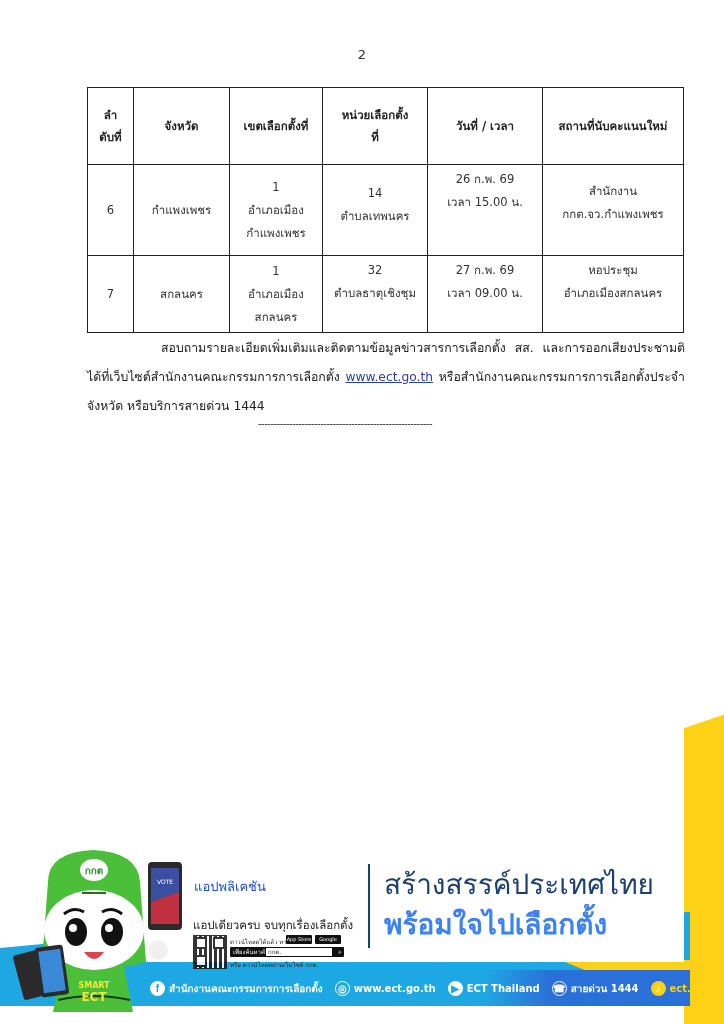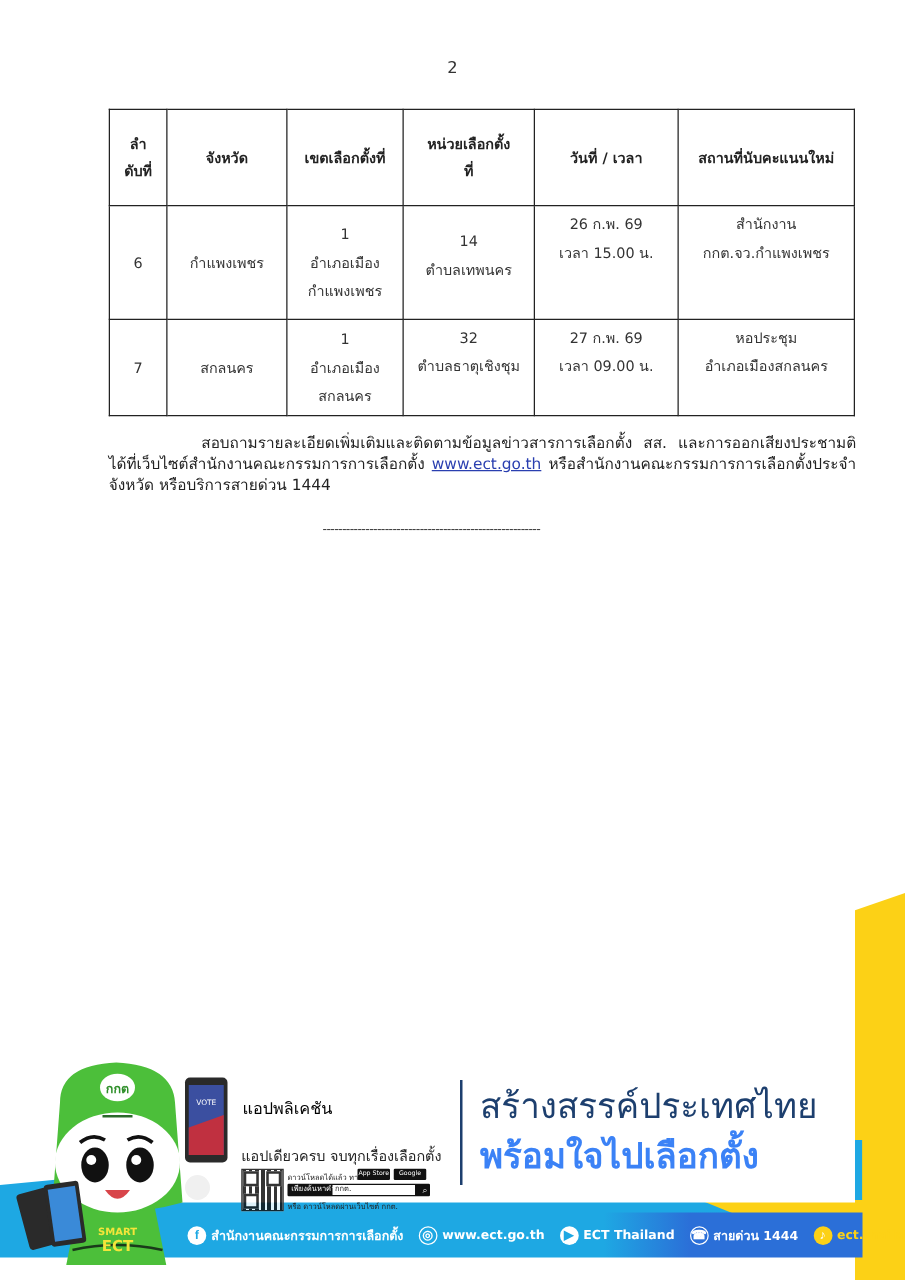--- a/index.html
+++ b/index.html
@@ -23,23 +23,22 @@
     border: 1.3px solid #222;
     text-align: center; vertical-align: middle;
     padding: 0 2px;
     line-height: 23px;
   }
   table.schedule th { font-weight: bold; height: 76px; line-height: 22px; }
   table.schedule td { height: 73px; color: #333; }
   table.schedule td.multi { line-height: 23px; }
   .paragraph {
     position: absolute; left: 87px; top: 334px; width: 598px;
-    font-size: 12.3px; line-height: 17px; color: #222;
+    font-size: 12.3px; line-height: 29px; color: #222;
     text-align: justify;
-    margin-top: 12px;
   }
   .paragraph .indent { display: inline-block; width: 74px; }
   .paragraph a { color: #2a3fb0; text-decoration: underline; }
   .divider-line {
     position: absolute; left: 258px; top: 418px; width: 230px;
     font-size: 10px; color: #333; letter-spacing: -0.5px; overflow: hidden; white-space: nowrap;
   }
 
   
   .banner { position: absolute; left: 0; top: 680px; width: 724px; height: 344px; }
@@ -68,21 +67,21 @@
     background: linear-gradient(90deg, #1ea8e3 0%, #1ea8e3 70%, #2b6fd8 80%, #2b6fd8 100%);
   }
   .white-panel {
     position: absolute; left: 140px; top: 170px; width: 544px; height: 112px;
     background: #ffffff;
   }
   .mascot {
     position: absolute; left: 8px; top: 162px; width: 180px; height: 170px;
   }
   .app-title-small {
-    position: absolute; left: 194px; top: 196px; font-size: 13px; color: #000000;
+    position: absolute; left: 194px; top: 196px; font-size: 13px; color: #1d4ed8;
   }
   .app-title-big {
     position: absolute; left: 192px; top: 208px; font-size: 22px; font-weight: bold;
     color: #1a1a1a; font-family: "Liberation Sans", sans-serif; letter-spacing: 0.5px;
   }
   .app-tagline {
     position: absolute; left: 193px; top: 236px; font-size: 11.5px; color: #222;
   }
   .qr {
     position: absolute; left: 193px; top: 255px; width: 32px; height: 32px;
@@ -156,21 +155,21 @@
       <th>สถานที่นับคะแนนใหม่</th>
     </tr>
   </thead>
   <tbody>
     <tr>
       <td>6</td>
       <td>กำแพงเพชร</td>
       <td class="multi"><span>1</span><br><span>อำเภอเมือง</span><br><span>กำแพงเพชร</span></td>
       <td class="multi" style="vertical-align:top;padding-top:17px"><span>14</span><br><span>ตำบลเทพนคร</span></td>
       <td class="multi" style="vertical-align:top;padding-top:3px"><span>26 ก.พ. 69</span><br><span>เวลา 15.00 น.</span></td>
-      <td class="multi" style="vertical-align:top;padding-top:3px"><span>สำนักงาน</span><br><span>กกต.จว.กำแพงเพชร</span></td>
+      <td class="multi" style="vertical-align:top;padding-top:15px"><span>สำนักงาน</span><br><span>กกต.จว.กำแพงเพชร</span></td>
     </tr>
     <tr>
       <td>7</td>
       <td>สกลนคร</td>
       <td class="multi"><span>1</span><br><span>อำเภอเมือง</span><br><span>สกลนคร</span></td>
       <td class="multi" style="vertical-align:top;padding-top:3px"><span>32</span><br><span>ตำบลธาตุเชิงชุม</span></td>
       <td class="multi" style="vertical-align:top;padding-top:3px"><span>27 ก.พ. 69</span><br><span>เวลา 09.00 น.</span></td>
       <td class="multi" style="vertical-align:top;padding-top:3px"><span>หอประชุม</span><br><span>อำเภอเมืองสกลนคร</span></td>
     </tr>
   </tbody>

